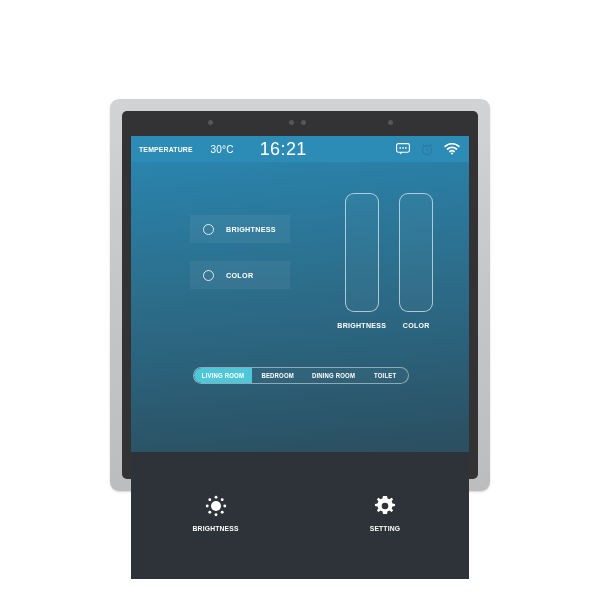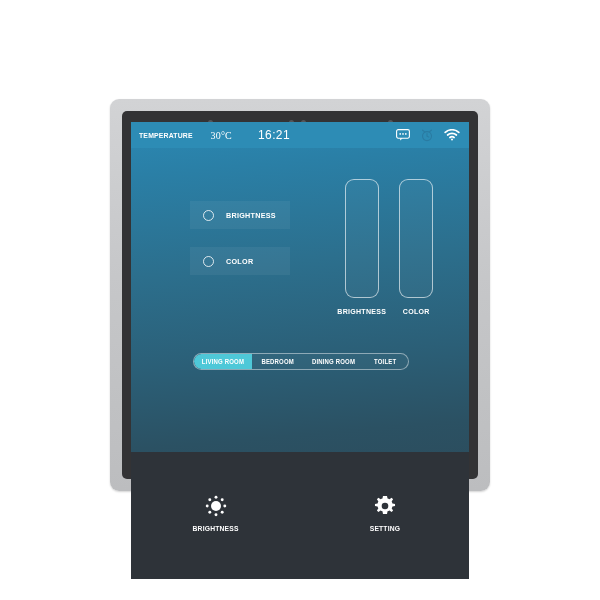--- a/index.html
+++ b/index.html
@@ -60,21 +60,21 @@
   }
   .dot.d1 { left: 86px; }
   .dot.d2 { left: 167px; }
   .dot.d3 { left: 179px; }
   .dot.d4 { left: 266px; }
 
   
   .screen {
     position: absolute;
     left: 9px;
-    top: 11px;
+    top: 25px;
     width: 338px;
     height: 356px;
     background: linear-gradient(175deg, #2b89b4 0%, #2a7fa6 14%, #2c6f8d 40%, #2b5f77 65%, #2b5163 85%, #2c4c5c 100%);
     overflow: hidden;
   }
 
   
   .status-bar {
     position: absolute;
     left: 0;
@@ -91,24 +91,23 @@
     font-weight: bold;
     letter-spacing: 0.2px;
     margin-left: 8px;
     transform: scaleX(0.86);
     transform-origin: left center;
   }
   .sb-temp-value {
     font-size: 10px;
     margin-left: 9px;
     letter-spacing: 0.2px;
-    font-family: Liberation Serif, serif;
   }
   .sb-time {
-    font-size: 12px;
+    font-size: 18px;
     margin-left: 26px;
     letter-spacing: 0.4px;
   }
   .sb-icons {
     margin-left: auto;
     margin-right: 9px;
     display: flex;
     align-items: center;
     gap: 11px;
   }

